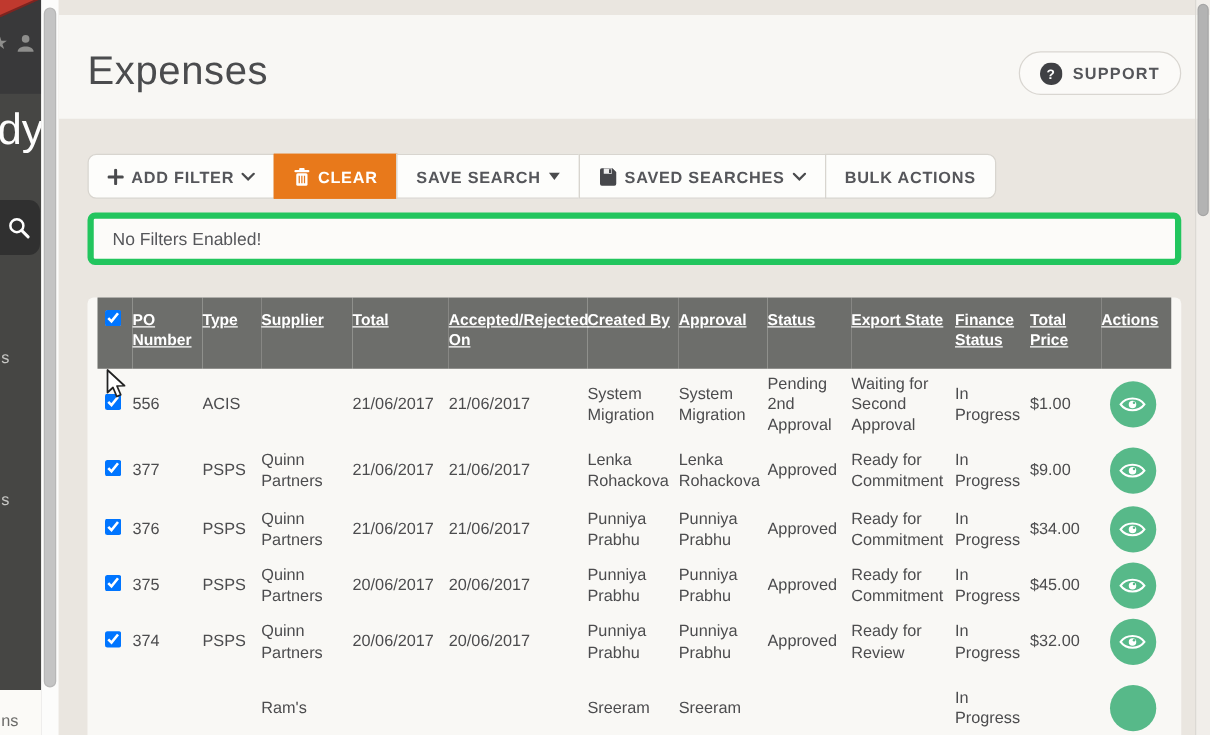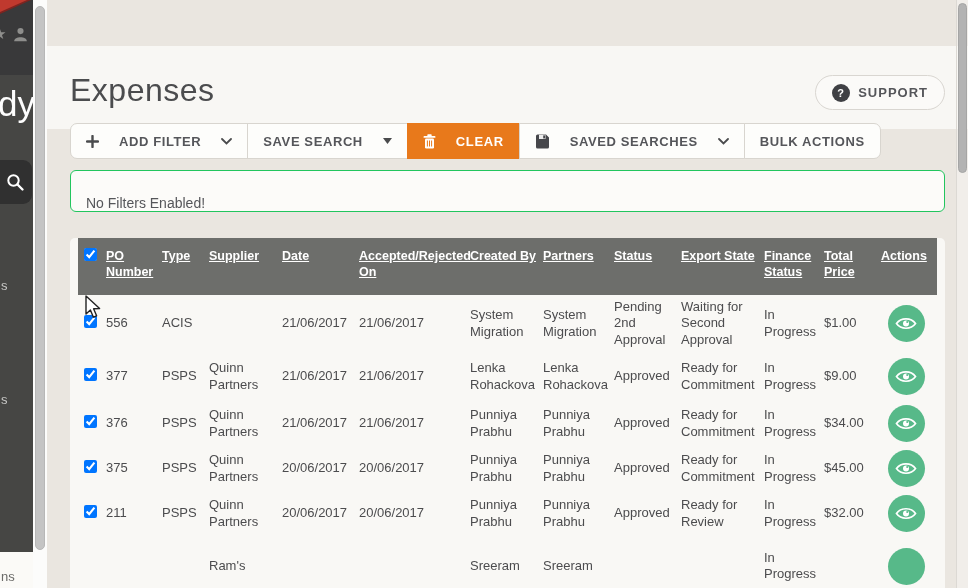--- a/index.html
+++ b/index.html
@@ -49,55 +49,54 @@
   .side-scrollbar .thumb {
     position:absolute; left:2px; top:6px; width:10px; height:544px;
     background:#c4c4c4; border-radius:6px; border:1px solid #b7b7b7;
   }
 
   
   .main { position:absolute; left:47px; top:0; right:0; bottom:0; background:#eae6e0; }
   .header-band {
     position:absolute; left:0; right:0; top:12px; height:83px;
     background:#f8f7f4;
-    margin-top:34px;
   }
   .page-title {
     position:absolute; left:23px; top:26px;
     font-size:32px; font-weight:400; color:#4b4c4e; letter-spacing:0.5px;
   }
   .support-btn {
     position:absolute; right:23px; top:29px; height:35px;
     border:1px solid #d9d6d1; border-radius:18px; background:#fbfaf8;
     display:flex; align-items:center; gap:8px; padding:0 16px;
     font-family:inherit; font-size:13px; font-weight:700; letter-spacing:1px; color:#55565a;
     cursor:pointer;
   }
   .q-circle { width:18px; height:18px; }
 
   
   .toolbar { position:absolute; left:23px; top:123px; display:flex; height:36px; }
   .btn {
-    height:36px; display:flex; align-items:center; gap:20px;
+    height:36px; display:flex; align-items:center; gap:6px;
     padding:0 15px; border:1px solid #d8d5cf; background:#fdfdfb;
     font-family:inherit; font-size:13px; font-weight:700; letter-spacing:0.6px;
     color:#55565a; cursor:pointer; margin-left:-1px; white-space:nowrap;
   }
   .btn:first-child { border-radius:7px 0 0 7px; margin-left:0; }
   .btn:last-child { border-radius:0 7px 7px 0; }
   .btn.green { background:#57ab85; border-color:#57ab85; color:#fff; }
   .btn.orange { background:#e8791b; border-color:#e8791b; color:#fff; }
   .chev { width:11px; height:7px; }
   .caret { width:9px; height:6px; }
 
   
   .no-filters {
     position:absolute; left:23px; right:23px; top:170px; height:42px;
-    background:#fcfbf9; border:1px solid #22c55e; border-radius:6px;
-    display:flex; align-items:flex-end; padding:0 15px;
+    background:#fcfbf9; border:5px solid #22c55e; border-radius:6px;
+    display:flex; align-items:center; padding:0 15px;
     font-size:14px; color:#55565a;
   }
 
   
   .results-card {
     position:absolute; left:23px; right:23px; top:238px; height:380px;
     background:#f9f8f5; border-radius:5px;
   }
   .results-summary { padding:12px 16px 11px 16px; font-size:13px; color:#78787a; }
 
@@ -190,36 +189,36 @@
   <div class="toolbar">
     <button class="btn">
       <svg width="13" height="13" viewBox="0 0 13 13">
         <path d="M6.5 1 V12 M1 6.5 H12" stroke="#4a4b4d" stroke-width="2.4" stroke-linecap="round"></path>
       </svg>
       <span>ADD FILTER</span>
       <svg class="chev" viewBox="0 0 11 7">
         <polyline points="1,1 5.5,5.5 10,1" fill="none" stroke="#4a4b4d" stroke-width="1.8" stroke-linecap="round"></polyline>
       </svg>
     </button>
-    <button class="btn">
-      <span>SAVE SEARCH</span>
-      <svg class="caret" viewBox="0 0 9 6">
-        <polygon points="0,0 9,0 4.5,6" fill="#4a4b4d"></polygon>
-      </svg>
-    </button>
     <button class="btn orange">
       <svg width="13" height="15" viewBox="0 0 13 15">
         <rect x="2" y="4.5" width="9" height="10" rx="1.2" fill="#fff"></rect>
         <rect x="0.5" y="2" width="12" height="1.8" rx="0.9" fill="#fff"></rect>
         <rect x="4.3" y="0.3" width="4.4" height="2" rx="0.8" fill="#fff"></rect>
         <line x1="4.4" y1="6.5" x2="4.4" y2="12.5" stroke="#e8791b" stroke-width="1"></line>
         <line x1="6.5" y1="6.5" x2="6.5" y2="12.5" stroke="#e8791b" stroke-width="1"></line>
         <line x1="8.6" y1="6.5" x2="8.6" y2="12.5" stroke="#e8791b" stroke-width="1"></line>
       </svg>
       <span>CLEAR</span>
+    </button>
+    <button class="btn">
+      <span>SAVE SEARCH</span>
+      <svg class="caret" viewBox="0 0 9 6">
+        <polygon points="0,0 9,0 4.5,6" fill="#4a4b4d"></polygon>
+      </svg>
     </button>
     <button class="btn">
       <svg width="15" height="15" viewBox="0 0 15 15">
         <path d="M1 2 a1.5 1.5 0 0 1 1.5-1.5 H11 L14 3.5 V13 a1.5 1.5 0 0 1 -1.5 1.5 H2.5 A1.5 1.5 0 0 1 1 13 Z" fill="#46474b"></path>
         <rect x="4" y="0.8" width="6.5" height="4.2" fill="#fff" opacity="0.9"></rect>
         <rect x="8.2" y="1.4" width="1.8" height="3" fill="#46474b"></rect>
       </svg>
       <span>SAVED SEARCHES</span>
       <svg class="chev" viewBox="0 0 11 7">
         <polyline points="1,1 5.5,5.5 10,1" fill="none" stroke="#4a4b4d" stroke-width="1.8" stroke-linecap="round"></polyline>
@@ -252,24 +251,24 @@
           <col style="width:60px">
           <col style="width:57px">
         <col style="width:56px">
       </colgroup>
       <thead>
         <tr>
           <th class="cb-col"><input type="checkbox" checked="" style=""></th>
           <th>PO Number</th>
           <th>Type</th>
           <th>Supplier</th>
-          <th>Date</th>
+          <th>Total</th>
           <th>Accepted/Rejected On</th>
           <th>Created By</th>
-          <th>Partners</th>
+          <th>Approval</th>
           <th>Status</th>
           <th>Export State</th>
           <th>Finance Status</th>
           <th>Total Price</th>
           <th>Actions</th>
         </tr>
       </thead>
       <tbody>
           <tr>
     <td class="cb-cell"><input type="checkbox" checked="" style=""></td>
@@ -358,21 +357,21 @@
         <svg width="22" height="15" viewBox="0 0 22 15">
           <path d="M1.5 7.5 C6 1.2 16 1.2 20.5 7.5 C16 13.8 6 13.8 1.5 7.5 Z" fill="none" stroke="#fff" stroke-width="1.7"></path>
           <circle cx="11" cy="7.5" r="3" fill="#fff"></circle>
           <circle cx="12.2" cy="6.1" r="1" fill="#57b989"></circle>
         </svg>
       </button>
     </td>
   </tr>
           <tr>
     <td class="cb-cell"><input type="checkbox" checked="" style=""></td>
-    <td>211</td>
+    <td>374</td>
     <td>PSPS</td>
     <td>Quinn Partners</td>
     <td>20/06/2017</td>
     <td>20/06/2017</td>
     <td>Punniya Prabhu</td>
     <td>Punniya Prabhu</td>
     <td>Approved</td>
     <td>Ready for Review</td>
     <td>In Progress</td>
     <td>$32.00</td>

